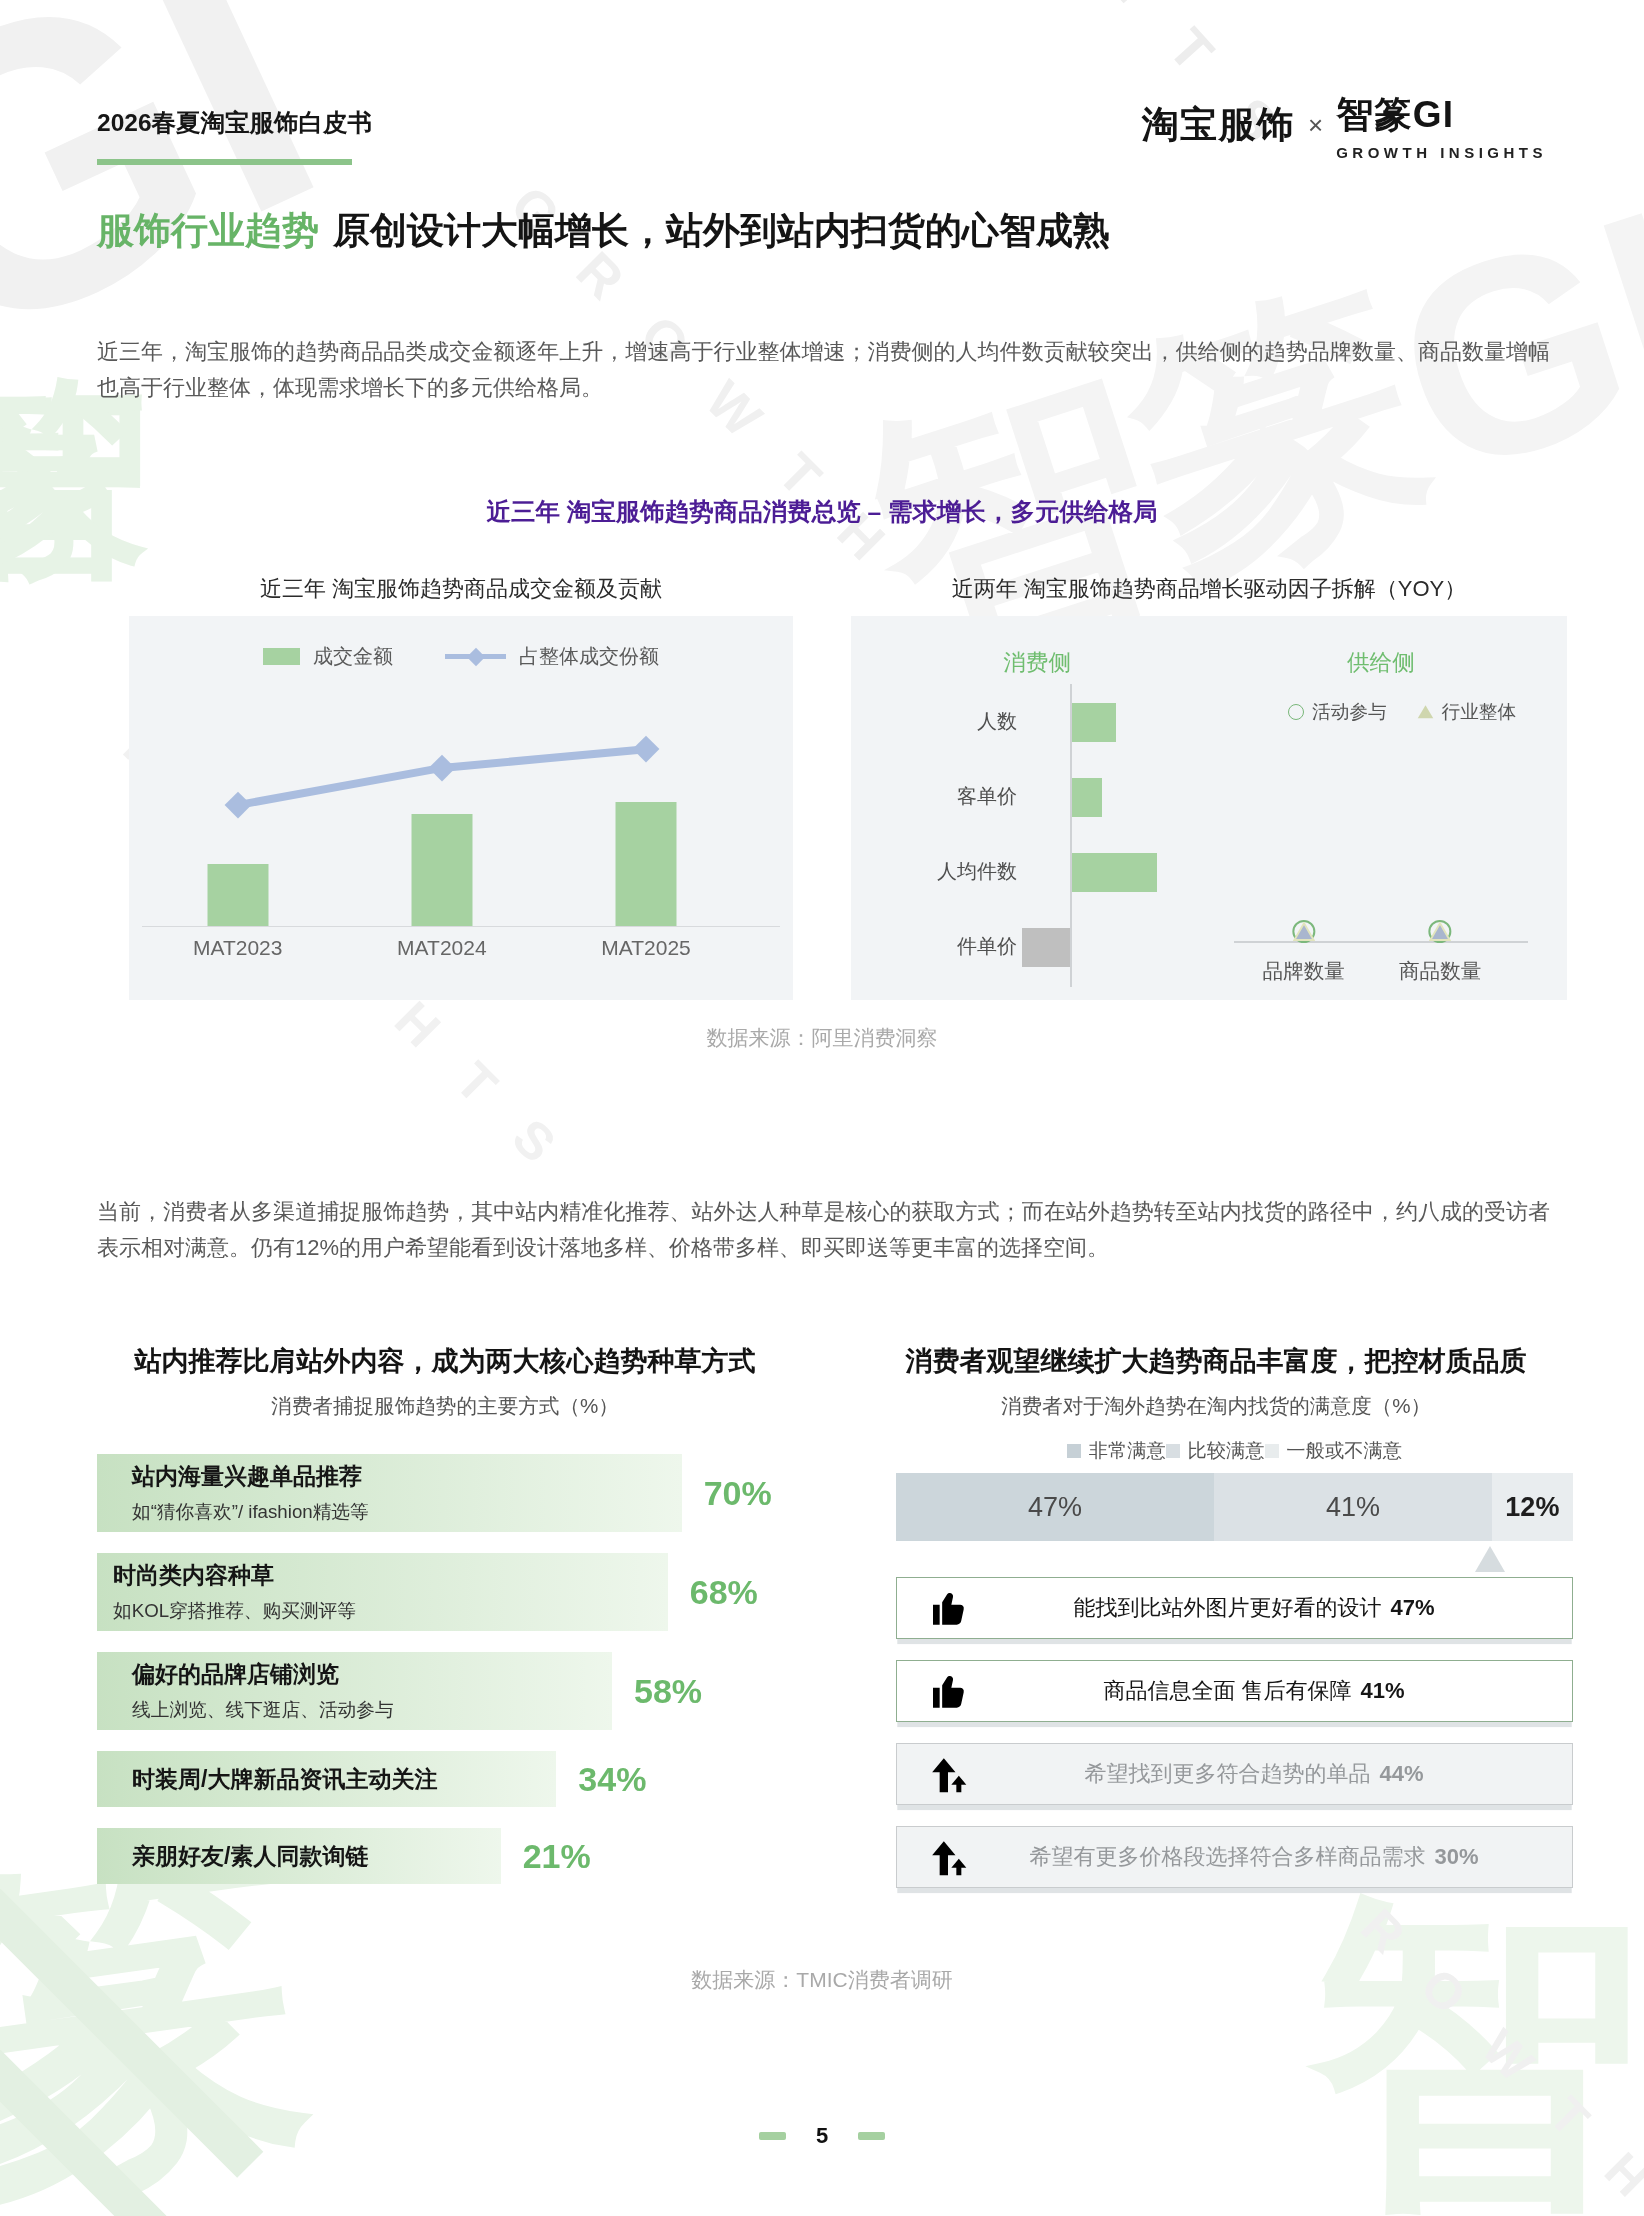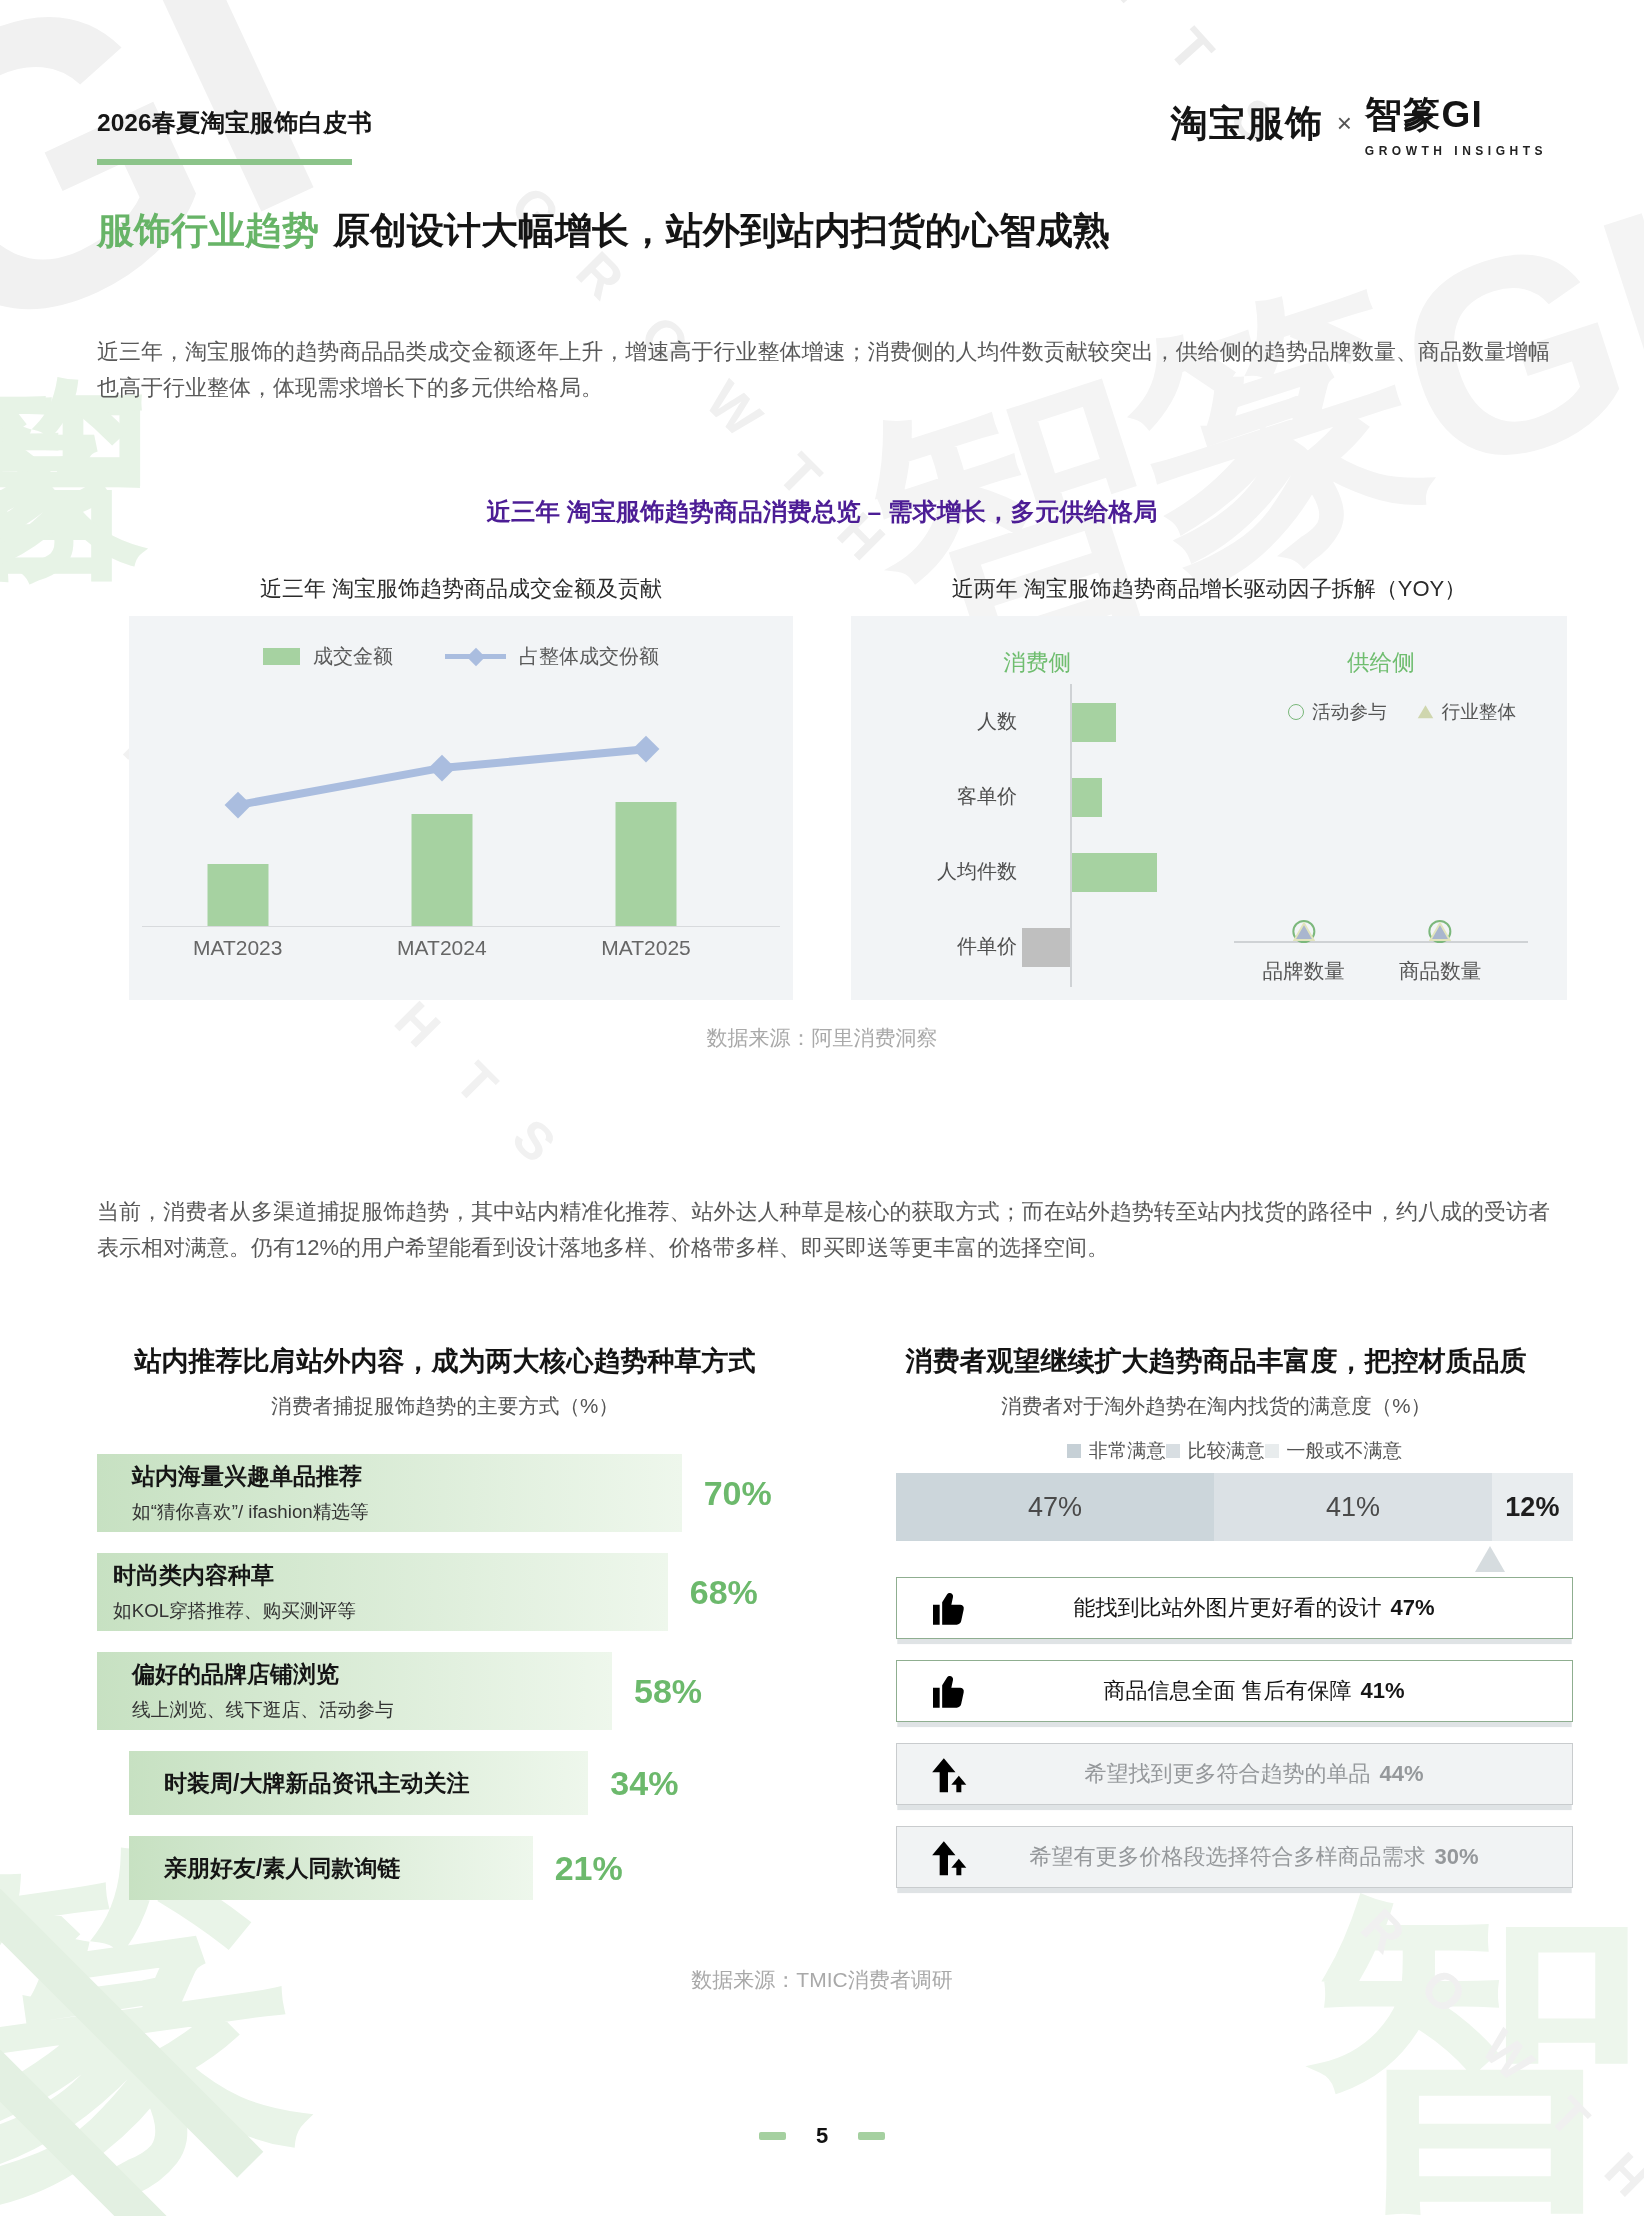--- a/index.html
+++ b/index.html
@@ -21,21 +21,21 @@
   .wms2{left:-213px;top:2089px;}
   
   .header{position:absolute;z-index:1;top:90px;left:97px;right:97px;display:flex;justify-content:space-between;align-items:flex-start;}
   .doc-title{font-size:24.5px;font-weight:bold;color:#161616;padding-top:15.5px;}
   .doc-title-underline{position:absolute;z-index:1;left:97px;top:159px;width:255px;height:5.8px;background:#8cc48a;}
   .brand{display:flex;align-items:center;gap:13px;}
   .brand-left{font-size:37px;font-weight:bold;color:#141414;letter-spacing:1.3px;}
   .brand-x{font-size:26px;color:#555;font-weight:normal;}
   .brand-right{text-align:left;}
   .brand-right-name{font-size:37px;font-weight:bold;color:#141414;letter-spacing:1.3px;}
-  .brand-right-sub{font-size:12px;font-weight:600;color:#222;letter-spacing:4.5px;margin-top:3.9px;}
+  .brand-right-sub{font-size:15px;font-weight:600;color:#222;letter-spacing:4.5px;margin-top:3.9px;}
   
   .main-title{position:absolute;z-index:1;top:208px;left:97px;font-size:37px;font-weight:bold;line-height:1.25;}
   .main-title .tag{color:#67b467;margin-right:14px;}
   .main-title .rest{color:#141414;}
   .intro,.para2{position:absolute;z-index:1;left:97px;right:94px;font-size:22px;line-height:1.62;color:#595959;text-align:justify;}
   .intro{top:334px;}
   .para2{top:1194px;}
   
   .overview-title{position:absolute;z-index:1;top:495px;left:0;width:100%;text-align:center;font-size:24.5px;font-weight:bold;color:#4c1d95;}
   .chart-title{position:absolute;z-index:1;font-size:22px;color:#2b2b2b;text-align:center;}
@@ -85,21 +85,21 @@
   .source2{top:1966px;}
   
   .panel-heading{position:absolute;z-index:1;text-align:center;font-size:27px;font-weight:bold;color:#141414;}
   .panel-sub{position:absolute;z-index:1;text-align:center;font-size:20.6px;color:#555;}
   .lp-heading{top:1343px;left:97px;width:696px;}
   .lp-sub{top:1392px;left:97px;width:696px;}
   .lp-rows{position:absolute;z-index:1;top:1454px;left:97px;width:696px;}
   .lp-row{display:flex;align-items:center;margin-bottom:21px;}
   .lp-bar{background:linear-gradient(90deg,#c7e1c2,#eef7ec);display:flex;flex-direction:column;justify-content:center;padding-left:35px;box-sizing:border-box;}
   .lp-bar.tall{height:78px;}
-  .lp-bar.short{height:64px;margin-left:32px;}
+  .lp-bar.short{height:56px;}
   .lp-row-title{font-size:23px;font-weight:bold;color:#151515;white-space:nowrap;}
   .lp-row-sub{font-size:18.7px;color:#333;margin-top:6.4px;white-space:nowrap;}
   .lp-value{font-size:34px;font-weight:bold;color:#6cb96c;margin-left:22px;white-space:nowrap;}
   
   .rp-heading{top:1343px;left:858px;width:716px;}
   .rp-sub{top:1392px;left:858px;width:716px;}
   .rp-legend{position:absolute;z-index:1;top:1437px;left:896px;width:677px;display:flex;justify-content:center;font-size:19.3px;color:#555;align-items:center;}
   .rp-legend-item{display:flex;align-items:center;gap:7.7px;}
   .rp-sq{width:14px;height:14px;}
   .rp-sq1{background:#c6d0d6;}

